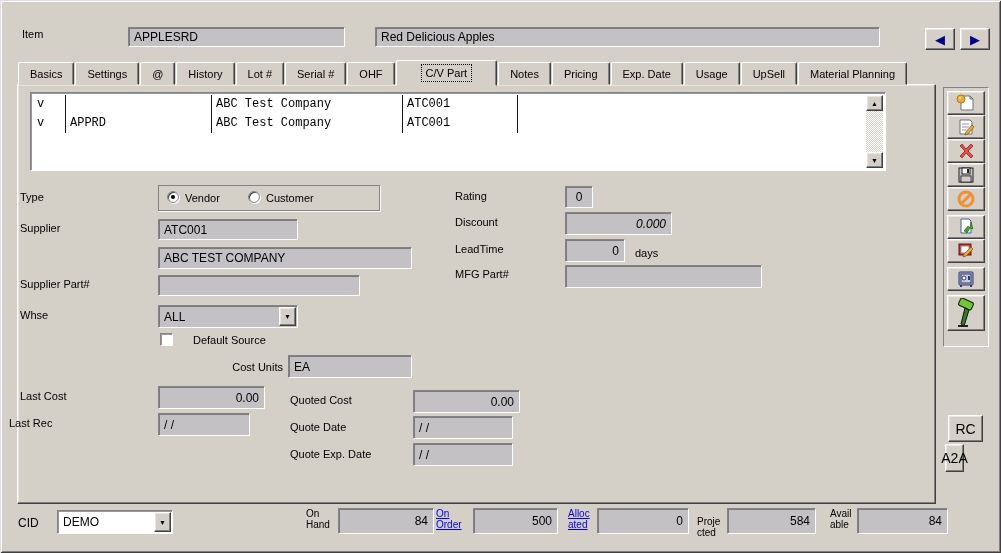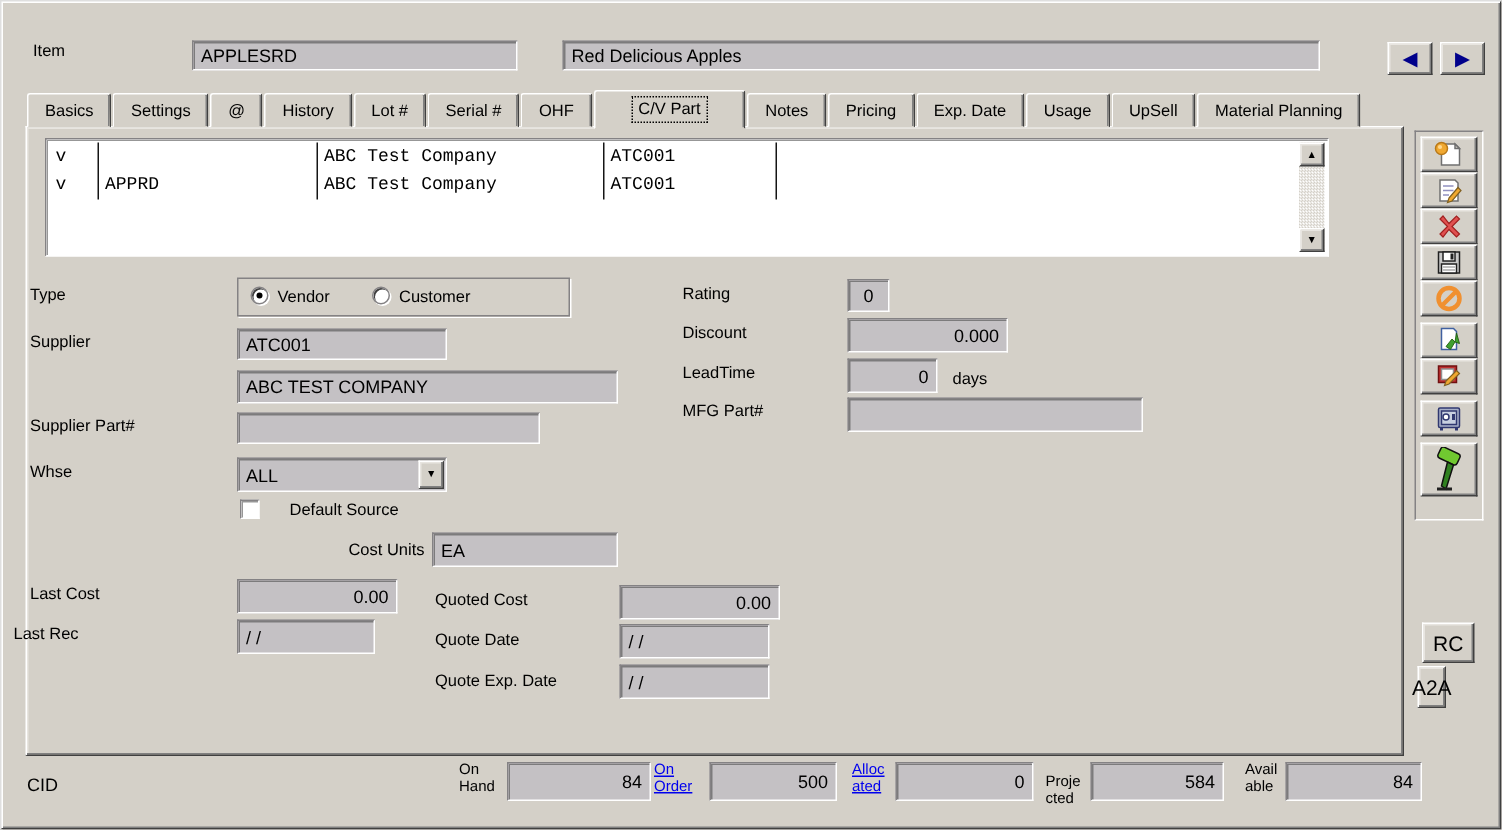--- a/index.html
+++ b/index.html
@@ -224,21 +224,21 @@
   <div class="label" style="left:290px; top:421px;">Quote Date</div>
   <div class="field sunken" style="left:413px; top:416px; width:100px; height:23px;">/ /</div>
 
   <div class="label" style="left:290px; top:448px;">Quote Exp. Date</div>
   <div class="field sunken" style="left:413px; top:443px; width:100px; height:23px;">/ /</div>
 
   <div class="label" style="left:455px; top:190px;">Rating</div>
   <div class="field sunken" style="left:565px; top:186px; width:28px; height:22px; justify-content:center;">0</div>
 
   <div class="label" style="left:455px; top:216px;">Discount</div>
-  <div class="field num sunken" style="left:565px; top:212px; width:107px; height:23px;">0.000</div>
+  <div class="field num sunken" style="left:565px; top:212px; width:107px; height:23px;font-style:italic;">0.000</div>
 
   <div class="label" style="left:455px; top:243px;">LeadTime</div>
   <div class="field num sunken" style="left:565px; top:239px; width:60px; height:23px;">0</div>
   <div class="label" style="left:635px; top:247px;">days</div>
 
   <div class="label" style="left:455px; top:268px;">MFG Part#</div>
   <div class="field sunken" style="left:565px; top:265px; width:197px; height:23px;"></div>
 
   <div class="toolpanel">
     <div class="toolbtn raised" style="top:3px;" title="new-record">
@@ -304,20 +304,26 @@
         <path d="M10 10 L6 26 l3 2 L14 12 z" fill="#308020" stroke="#101010"></path>
         <path d="M3 27 h10 v2 h-10 z" fill="#202020"></path>
       </svg>
     </div>
   </div>
 
   <div class="sidebtn raised" style="left:948px; top:415px; width:35px; height:27px;">RC</div>
   <div class="sidebtn raised" style="left:945px; top:444px; width:19px; height:28px;">A2A</div>
 
   <div class="label" style="left:18px; top:516px; font-size:12px;">CID</div>
+  <div class="field sunken-white" style="left:57px; top:510px; width:116px; height:24px;">
+    <span>DEMO</span>
+    <div class="combo-arrow raised">
+        <span>▼</span>
+      </div>
+  </div>
 
   <div class="status-lbl" style="left:306px; top:508px;">
     <div>On</div>
       <div>Hand</div>
   </div>
   <div class="field num sunken" style="left:338px; top:508px; width:96px; height:26px;">84</div>
 
   <div class="status-lbl link" style="left:436px; top:508px;">
     <div>On</div>
       <div>Order</div>

